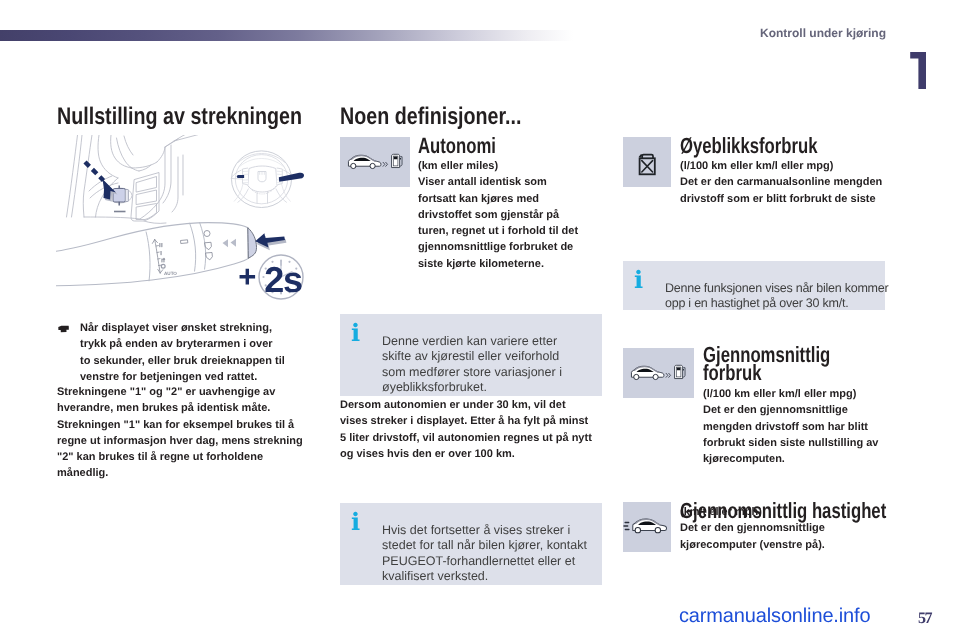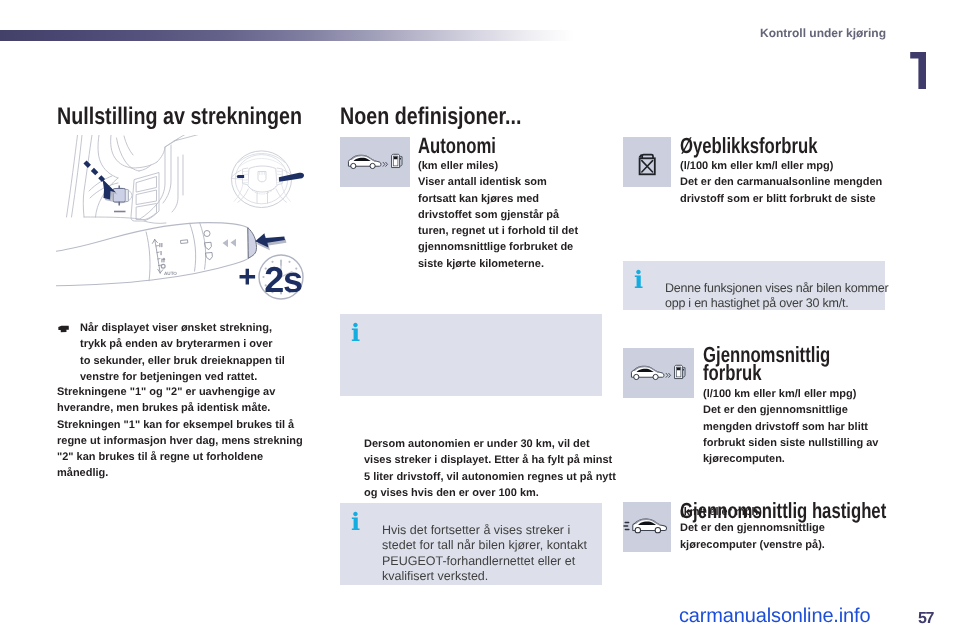--- a/index.html
+++ b/index.html
@@ -25,39 +25,39 @@
   .btext{position:absolute;font-size:11px;line-height:16.3px;color:#231f20;font-weight:bold;margin:0;}
 
   .infobox{position:absolute;background:#dde0ea;}
   .infobox .ic{position:absolute;left:11px;top:6.5px;color:#15ace0;font-size:24px;font-weight:bold;font-family:"DejaVu Serif",serif;line-height:1;}
   .infobox p{margin:12px;position:absolute;left:30px;top:8px;right:6px;font-size:12.5px;line-height:15.3px;color:#3f3f3f;font-weight:normal;}
 
   .iconbox{position:absolute;background:#ccd0de;}
   .etitle{position:absolute;margin:0;font-size:22px;font-weight:bold;color:#231f20;transform:scaleX(0.76);transform-origin:left top;line-height:21px;white-space:nowrap;}
 
   .watermark{position:absolute;left:679px;top:605px;font-size:20px;color:#1d4ed8;letter-spacing:-0.15px;}
-  .pagenum{position:absolute;left:918px;top:610px;font-size:16px;font-weight:bold;color:#3f3c6b;letter-spacing:-1.4px;}
+  .pagenum{position:absolute;left:918px;top:610px;font-size:16px;font-weight:bold;color:#3f3c6b;letter-spacing:-1.4px;font-family:Liberation Serif, serif;}
 
   .timer-plus{font-family:"Liberation Sans",sans-serif;font-size:31px;font-weight:bold;fill:#1d2e63;-webkit-font-smoothing:antialiased;paint-order:stroke;}
   .timer-2s{font-family:"Liberation Sans",sans-serif;font-size:36px;font-weight:bold;fill:#1d2e63;letter-spacing:-1.2px;-webkit-font-smoothing:antialiased;}
 
   .btext .ln{display:block;white-space:nowrap;}
   .infobox p .ln{display:block;white-space:nowrap;}
   .etitle .ln{display:block;white-space:nowrap;}
 
   .bullet-marker{position:absolute;left:58px;top:325px;line-height:0;}
   .c1-bullet{left:80px;top:320px;}
   .c1-para{left:57px;top:384px;}
 
   .ib-autonomi{left:340px;top:137px;width:70px;height:50px;}
   .et-autonomi{left:418px;top:135px;}
   .et-autonomi-text{left:418px;top:158px;}
 
   .info-c2-1{left:340px;top:314px;width:262px;height:82px;}
-  .c2-para{left:340px;top:436px;margin-left:24px;}
+  .c2-para{left:340px;top:397px;}
   .info-c2-2{left:340px;top:503px;width:262px;height:82px;}
 
   .ib-oyeblikk{left:623px;top:137px;width:48px;height:50px;}
   .et-oyeblikk{left:680px;top:135px;}
   .et-oyeblikk-text{left:680px;top:158px;}
   .info-c3-1{left:623px;top:261px;width:262px;height:49px;}
   .info-c3-1 p{letter-spacing:-0.24px;}
 
   .svg-carpump{position:absolute;left:6px;top:15px;width:58px;height:18px;}
   .svg-carspeed{position:absolute;left:0px;top:14px;width:45px;height:18px;}
@@ -311,20 +311,26 @@
       <span class="ln">Viser antall identisk som</span>
       <span class="ln">fortsatt kan kjøres med</span>
       <span class="ln">drivstoffet som gjenstår på</span>
       <span class="ln">turen, regnet ut i forhold til det</span>
       <span class="ln">gjennomsnittlige forbruket de</span>
       <span class="ln">siste kjørte kilometerne.</span>
     </div>
 
   <div class="infobox info-c2-1">
     <span class="ic">i</span>
+    <p>
+        <span class="ln">Denne verdien kan variere etter</span>
+        <span class="ln">skifte av kjørestil eller veiforhold</span>
+        <span class="ln">som medfører store variasjoner i</span>
+        <span class="ln">øyeblikksforbruket.</span>
+      </p>
   </div>
 
   <div class="btext c2-para">
       <span class="ln">Dersom autonomien er under 30 km, vil det</span>
       <span class="ln">vises streker i displayet. Etter å ha fylt på minst</span>
       <span class="ln">5 liter drivstoff, vil autonomien regnes ut på nytt</span>
       <span class="ln">og vises hvis den er over 100 km.</span>
     </div>
 
   <div class="infobox info-c2-2">

